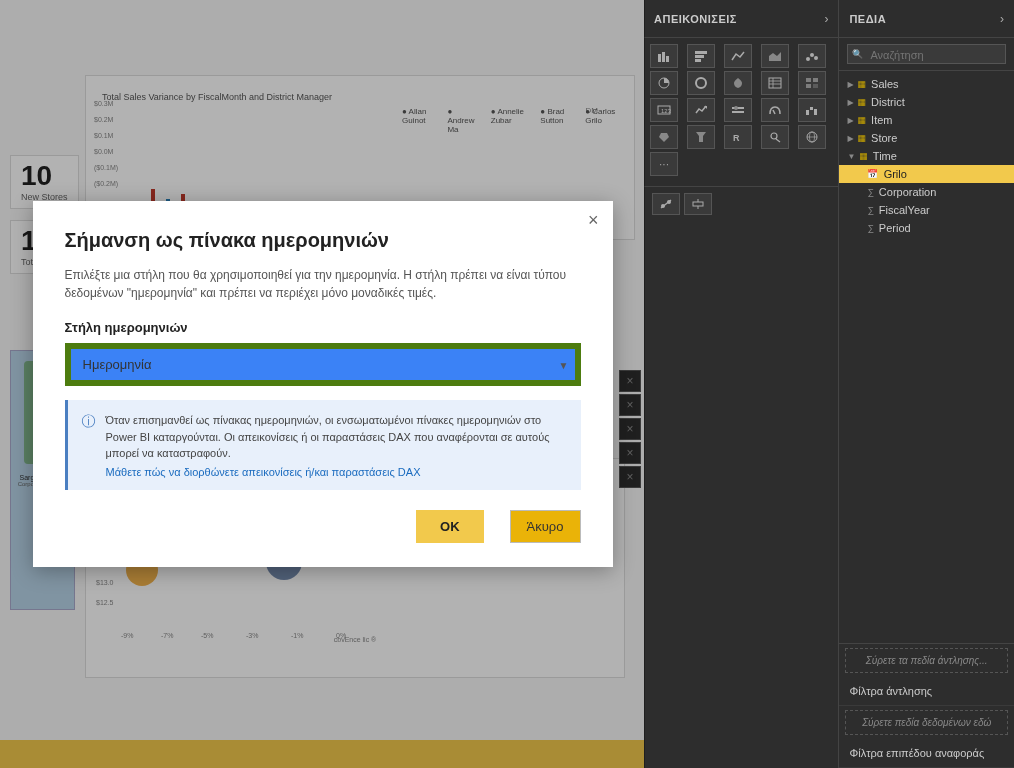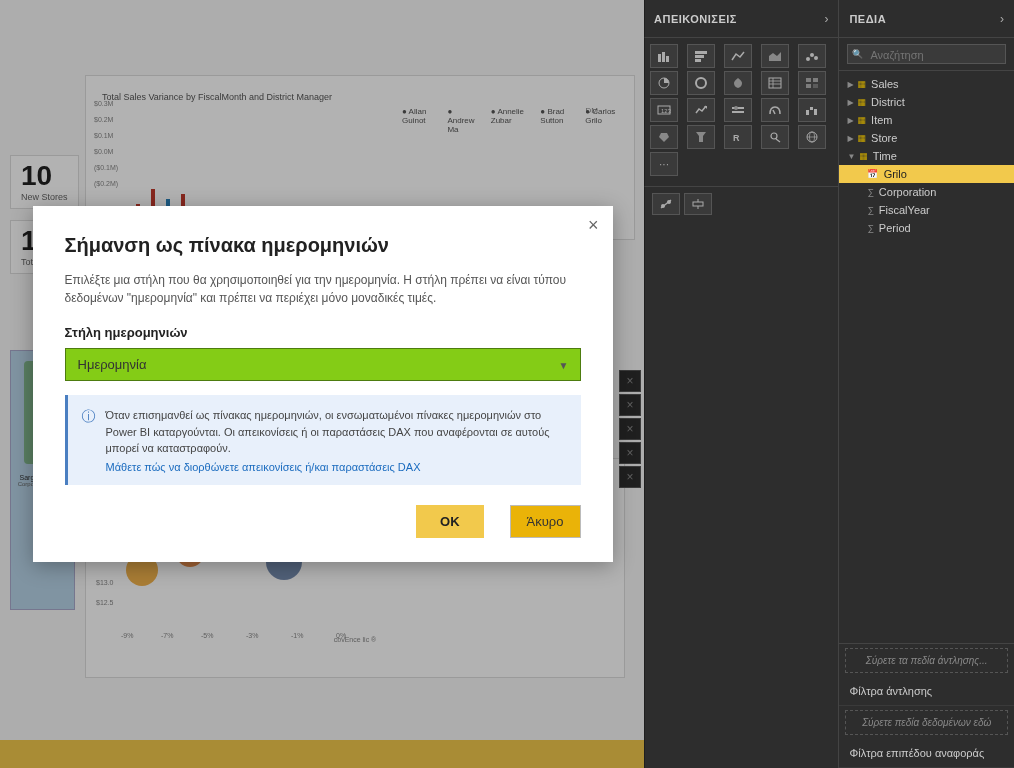--- a/index.html
+++ b/index.html
@@ -271,22 +271,22 @@
     .modal-section-label {
       font-size: 13px;
       font-weight: 600;
       color: #222;
       margin-bottom: 8px;
     }
 
     .modal-dropdown {
       width: 100%;
       padding: 8px 12px;
-      border: 1px solid #4d7c0f;
-      background: #84cc16;
+      border: 6px solid #4d7c0f;
+      background: #3b82f6;
       font-size: 13px;
       color: #333;
       appearance: none;
       cursor: pointer;
       outline: none;
     }
     .dropdown-wrapper {
       position: relative;
       margin-bottom: 14px;
     }

